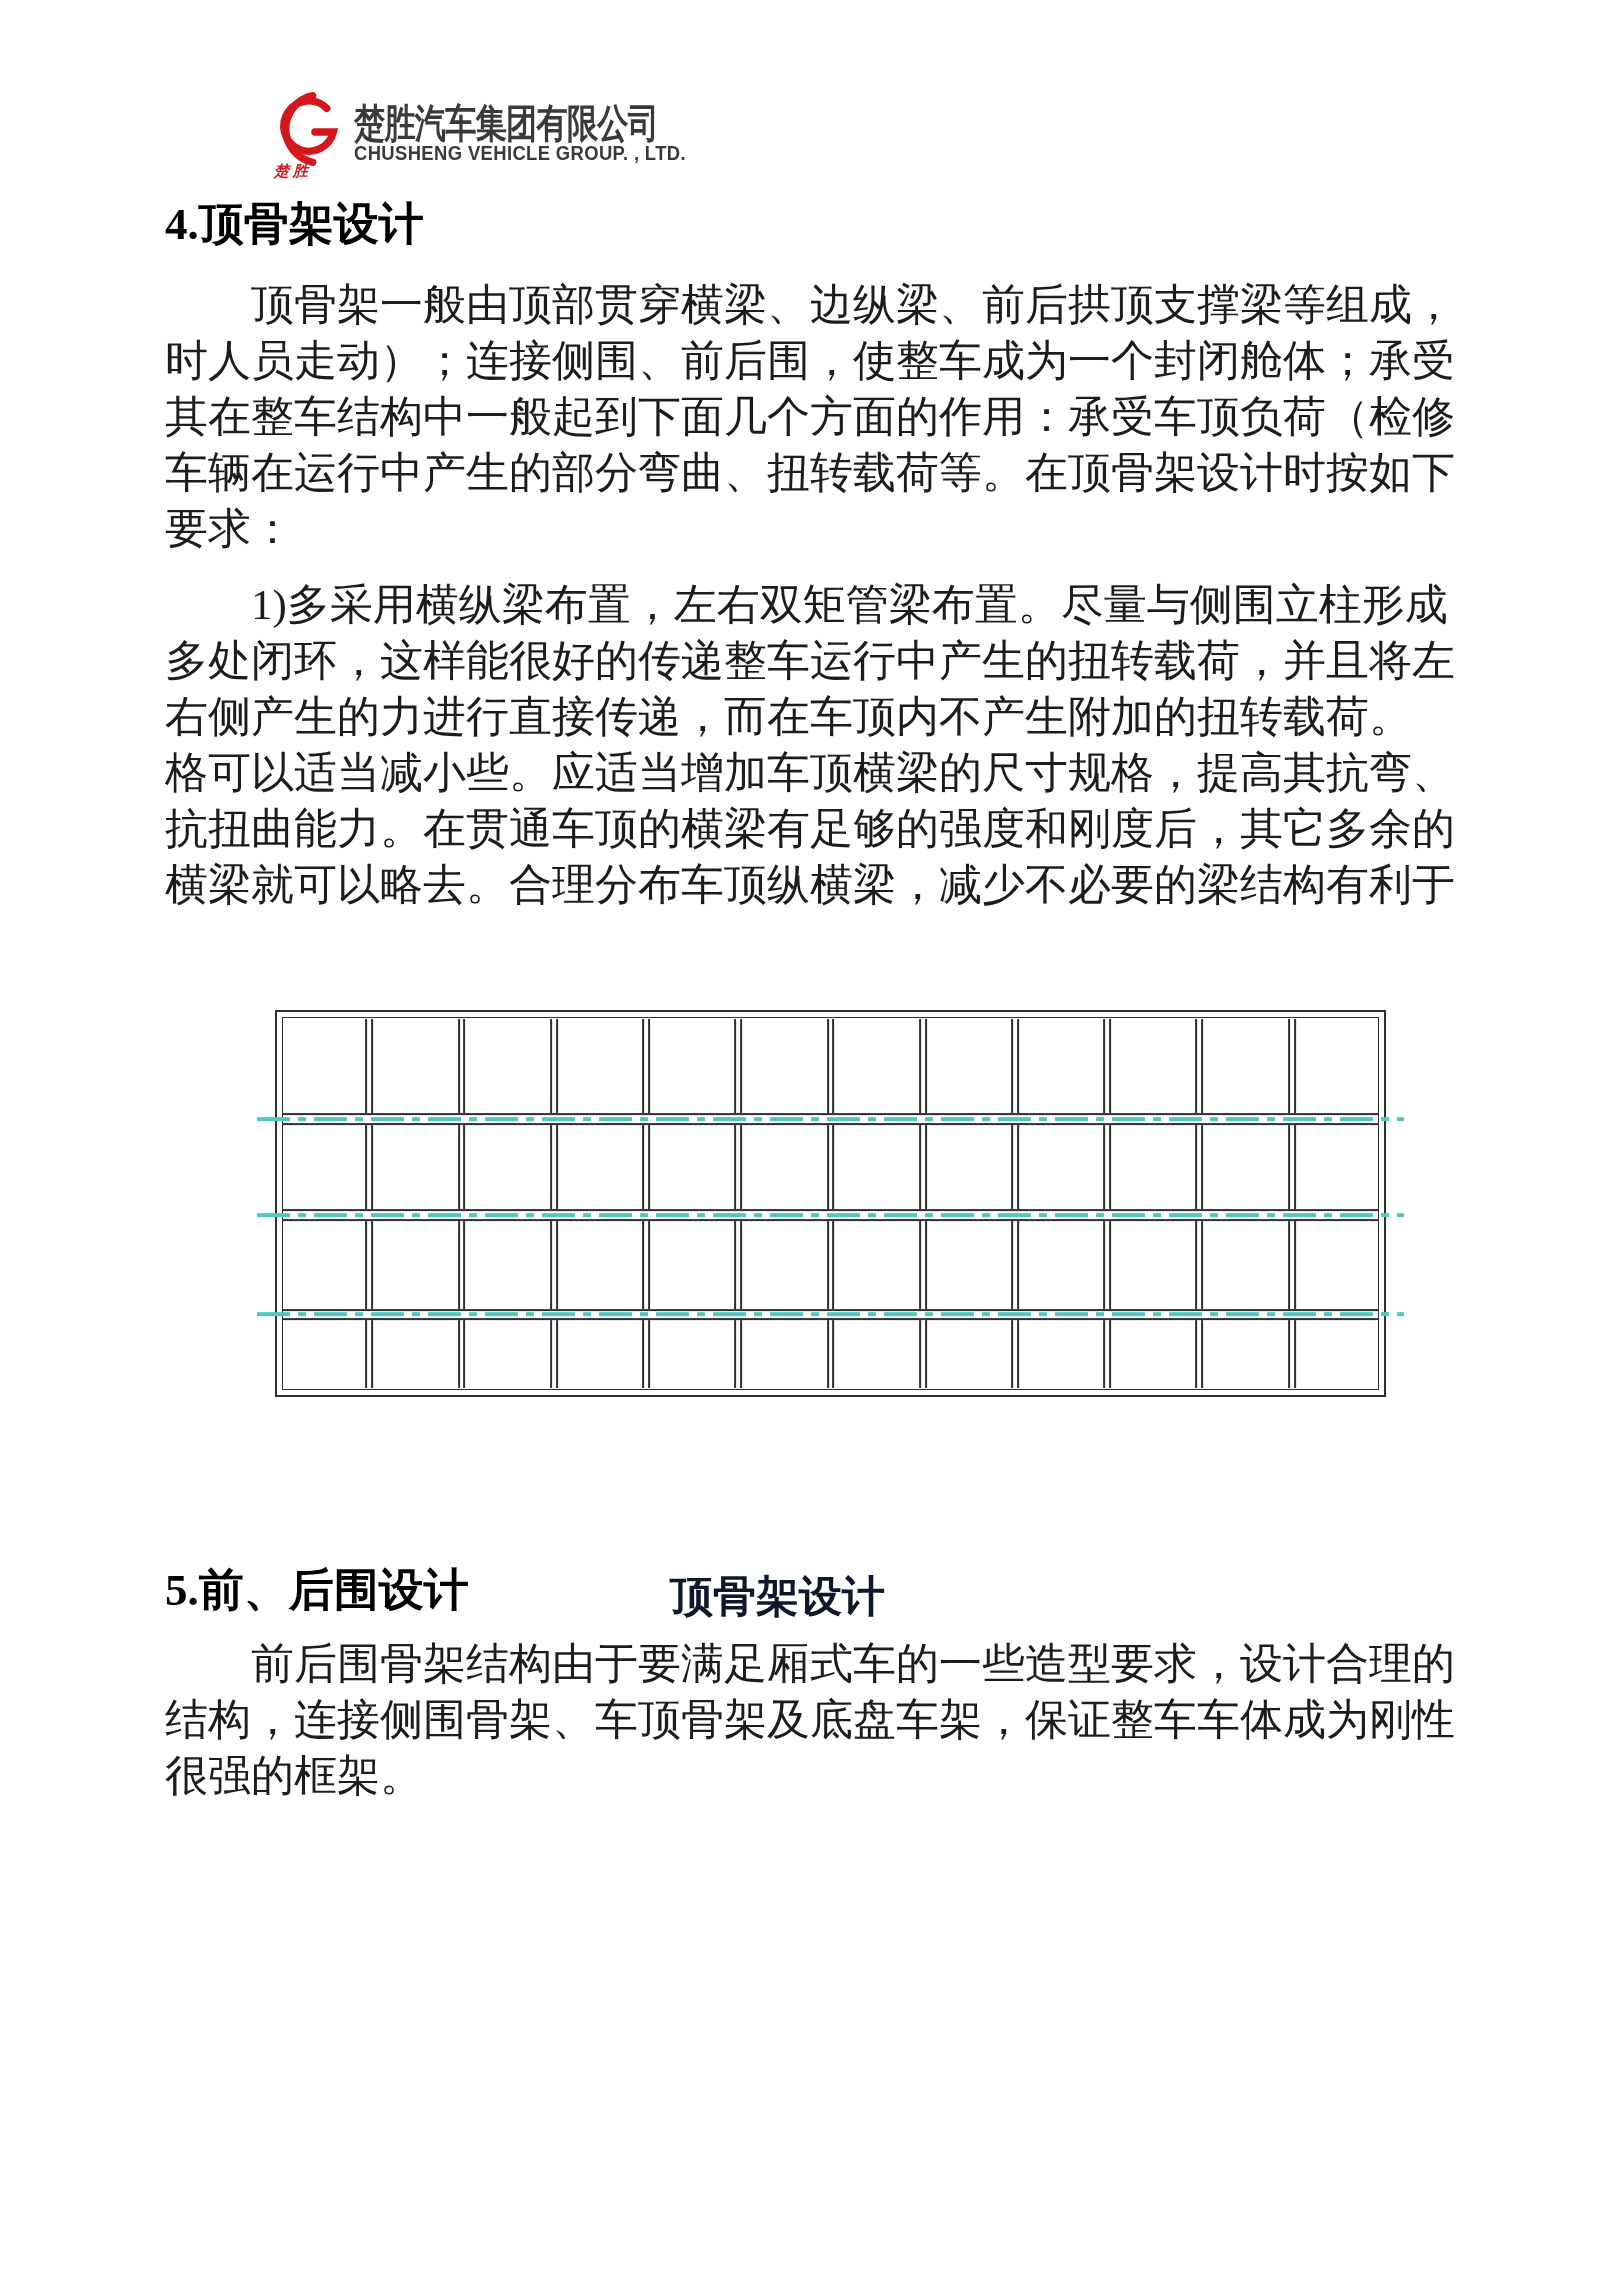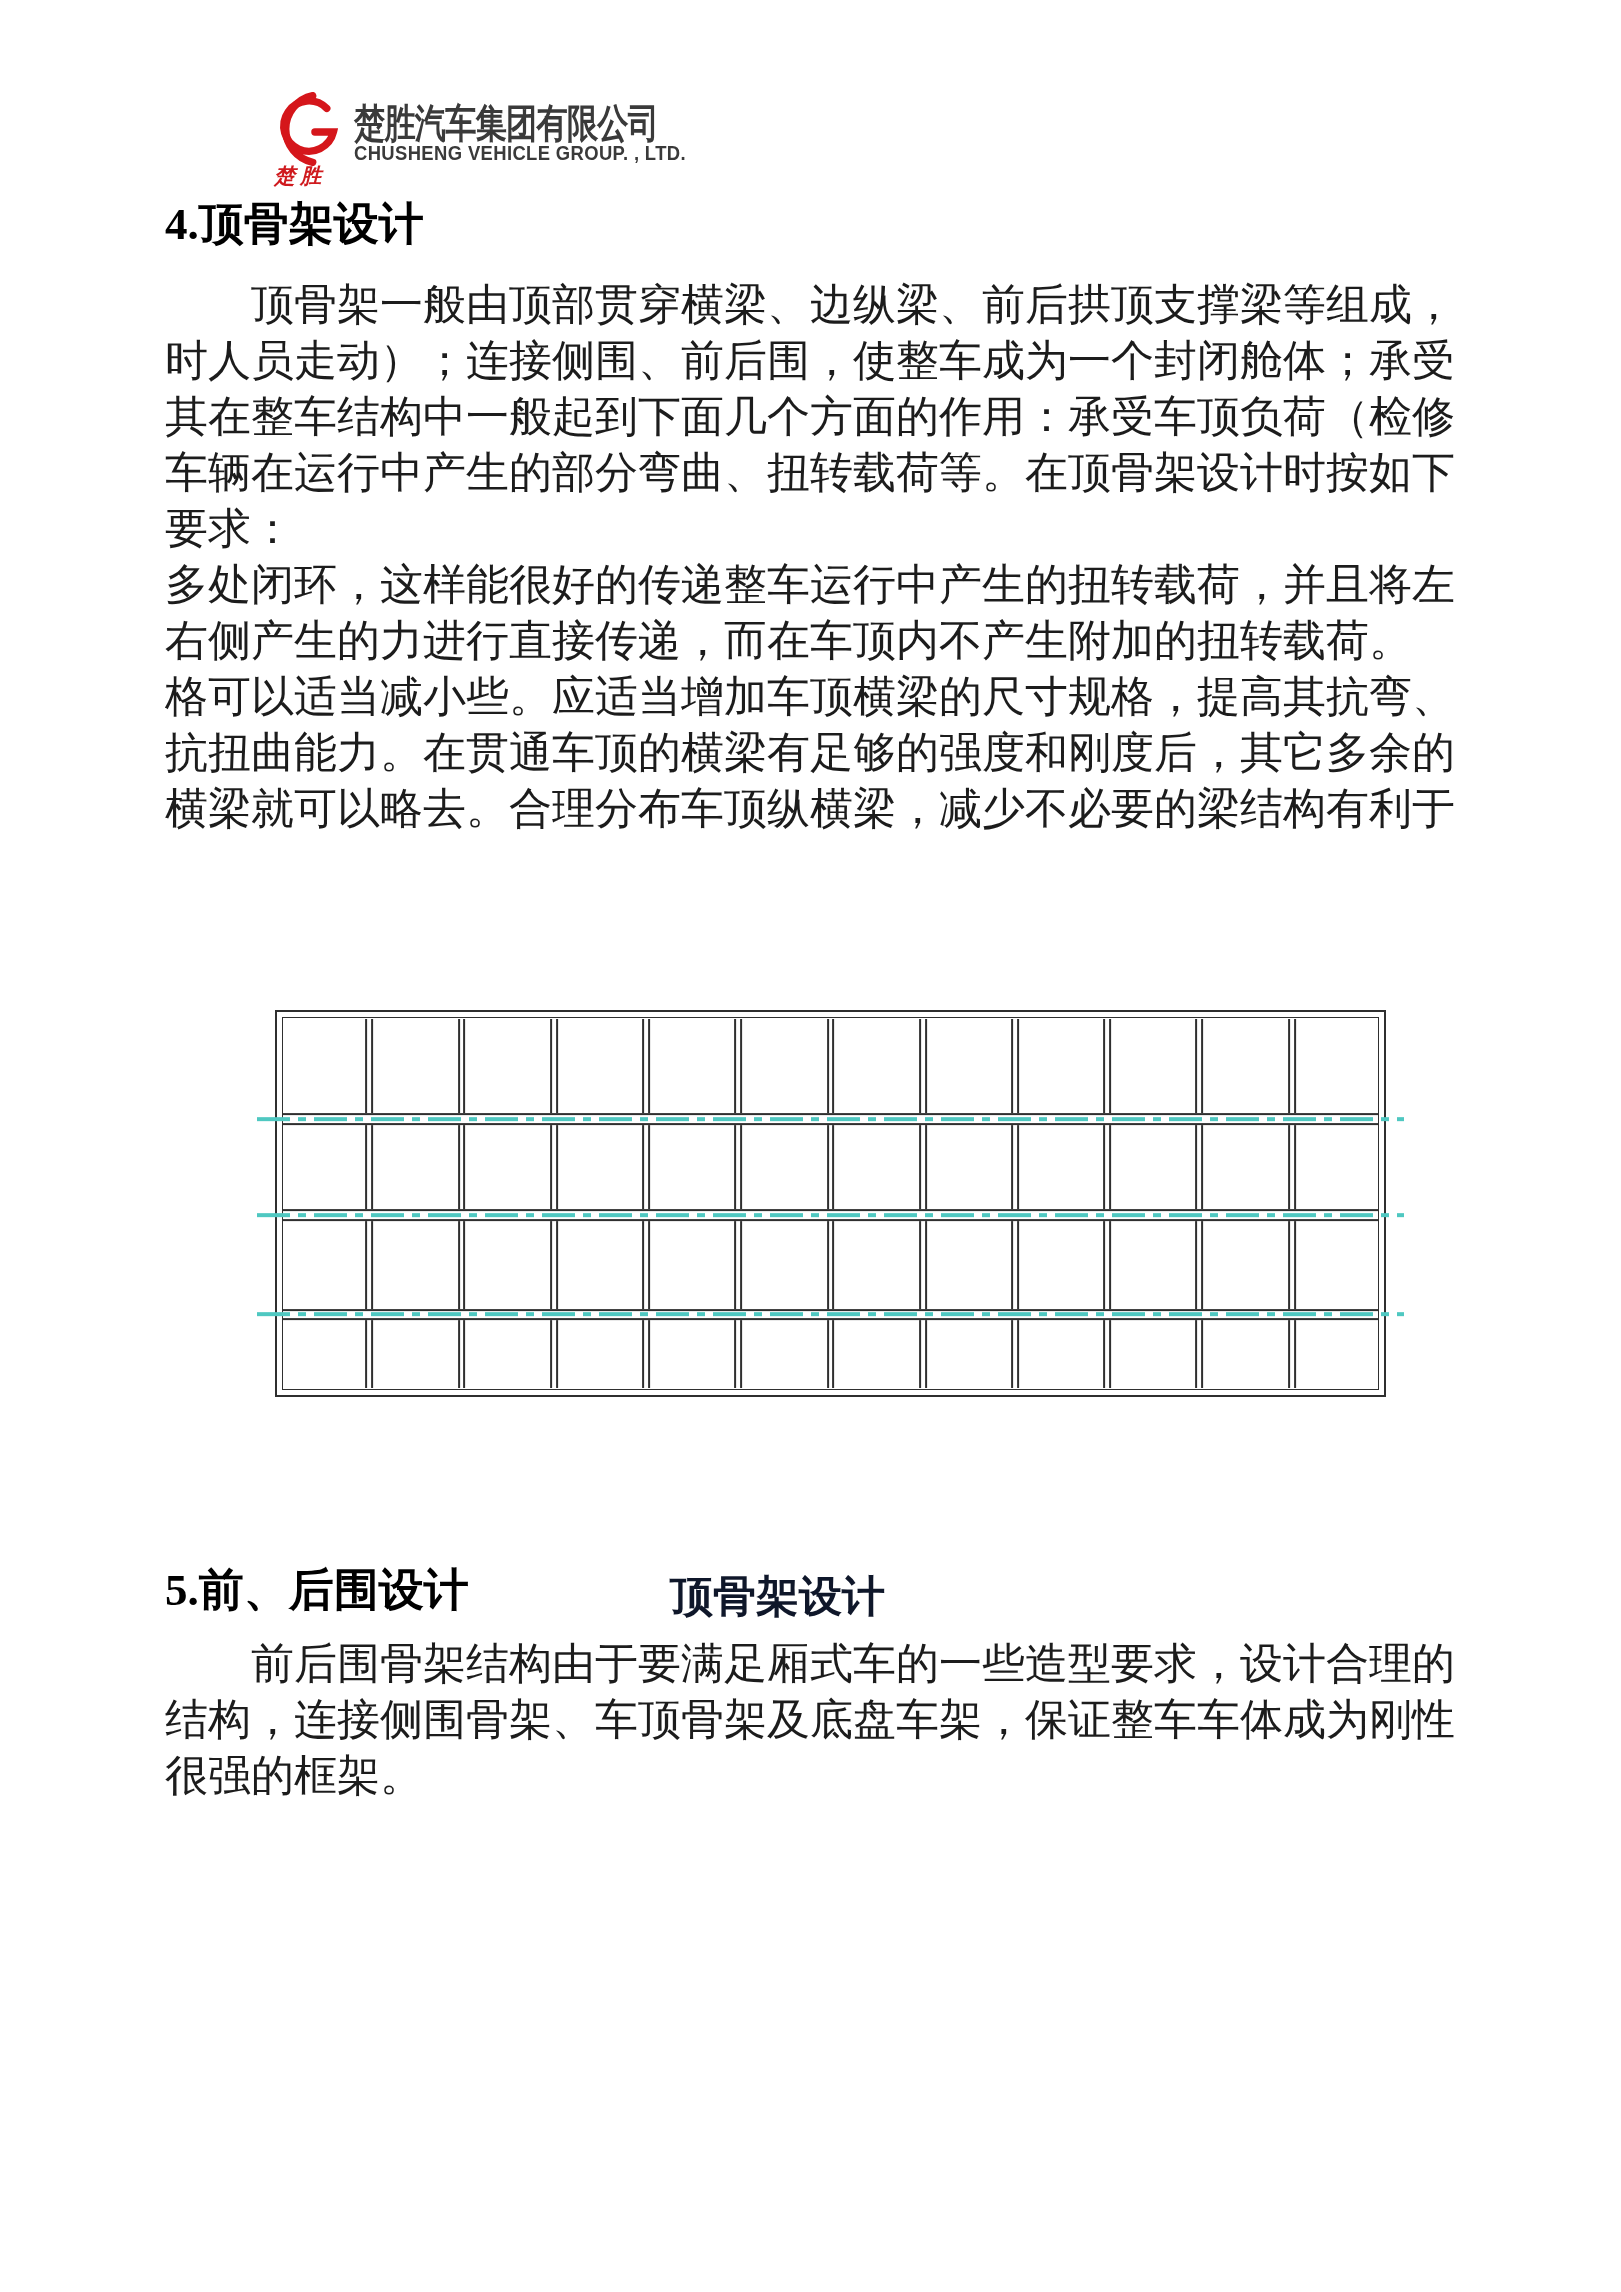--- a/index.html
+++ b/index.html
@@ -11,21 +11,21 @@
     font-family:"Liberation Serif","DejaVu Serif",serif;
     color:#1f1f1f;
     overflow:hidden;
   }
   
   .logo{position:absolute;left:272px;top:86px;}
   .emblem{position:absolute;left:0;top:5.9px;width:74px;height:74px;}
   .seal-chars{
     position:absolute;left:2px;top:76px;width:76px;
     display:flex;justify-content:space-between;
-    font-size:21px;font-weight:bold;color:#cf1a1e;
+    font-size:15px;font-weight:bold;color:#cf1a1e;
     font-family:"Liberation Serif",serif;font-style:italic;
   }
   .company-cn{
     position:absolute;left:82px;top:9.8px;
     font-family:"Liberation Sans","DejaVu Sans",sans-serif;
     font-weight:bold;font-size:40px;color:#3a3a3a;
     white-space:nowrap;letter-spacing:-1px;
     transform:scaleX(0.78);transform-origin:left top;
   }
   .company-en{
@@ -104,20 +104,21 @@
   </div>
 
   <div class="h-num" id="heading4">4.顶骨架设计</div>
 
   <div class="bodyblock" id="block4">
     <div class="line indent">顶骨架一般由顶部贯穿横梁、边纵梁、前后拱顶支撑梁等组成，</div>
     <div class="line">时人员走动）；连接侧围、前后围，使整车成为一个封闭舱体；承受</div>
     <div class="line">其在整车结构中一般起到下面几个方面的作用：承受车顶负荷（检修</div>
     <div class="line">车辆在运行中产生的部分弯曲、扭转载荷等。在顶骨架设计时按如下</div>
     <div class="line">要求：</div>
+    <div class="line indent">1)多采用横纵梁布置，左右双矩管梁布置。尽量与侧围立柱形成</div>
     <div class="line">多处闭环，这样能很好的传递整车运行中产生的扭转载荷，并且将左</div>
     <div class="line">右侧产生的力进行直接传递，而在车顶内不产生附加的扭转载荷。</div>
     <div class="line">格可以适当减小些。应适当增加车顶横梁的尺寸规格，提高其抗弯、</div>
     <div class="line">抗扭曲能力。在贯通车顶的横梁有足够的强度和刚度后，其它多余的</div>
     <div class="line">横梁就可以略去。合理分布车顶纵横梁，减少不必要的梁结构有利于</div>
   </div>
 
   <div class="frame" id="frame">
     <div class="frame-inner"></div>
   <div class="vmember" style="left: 8.33333%;"></div>

